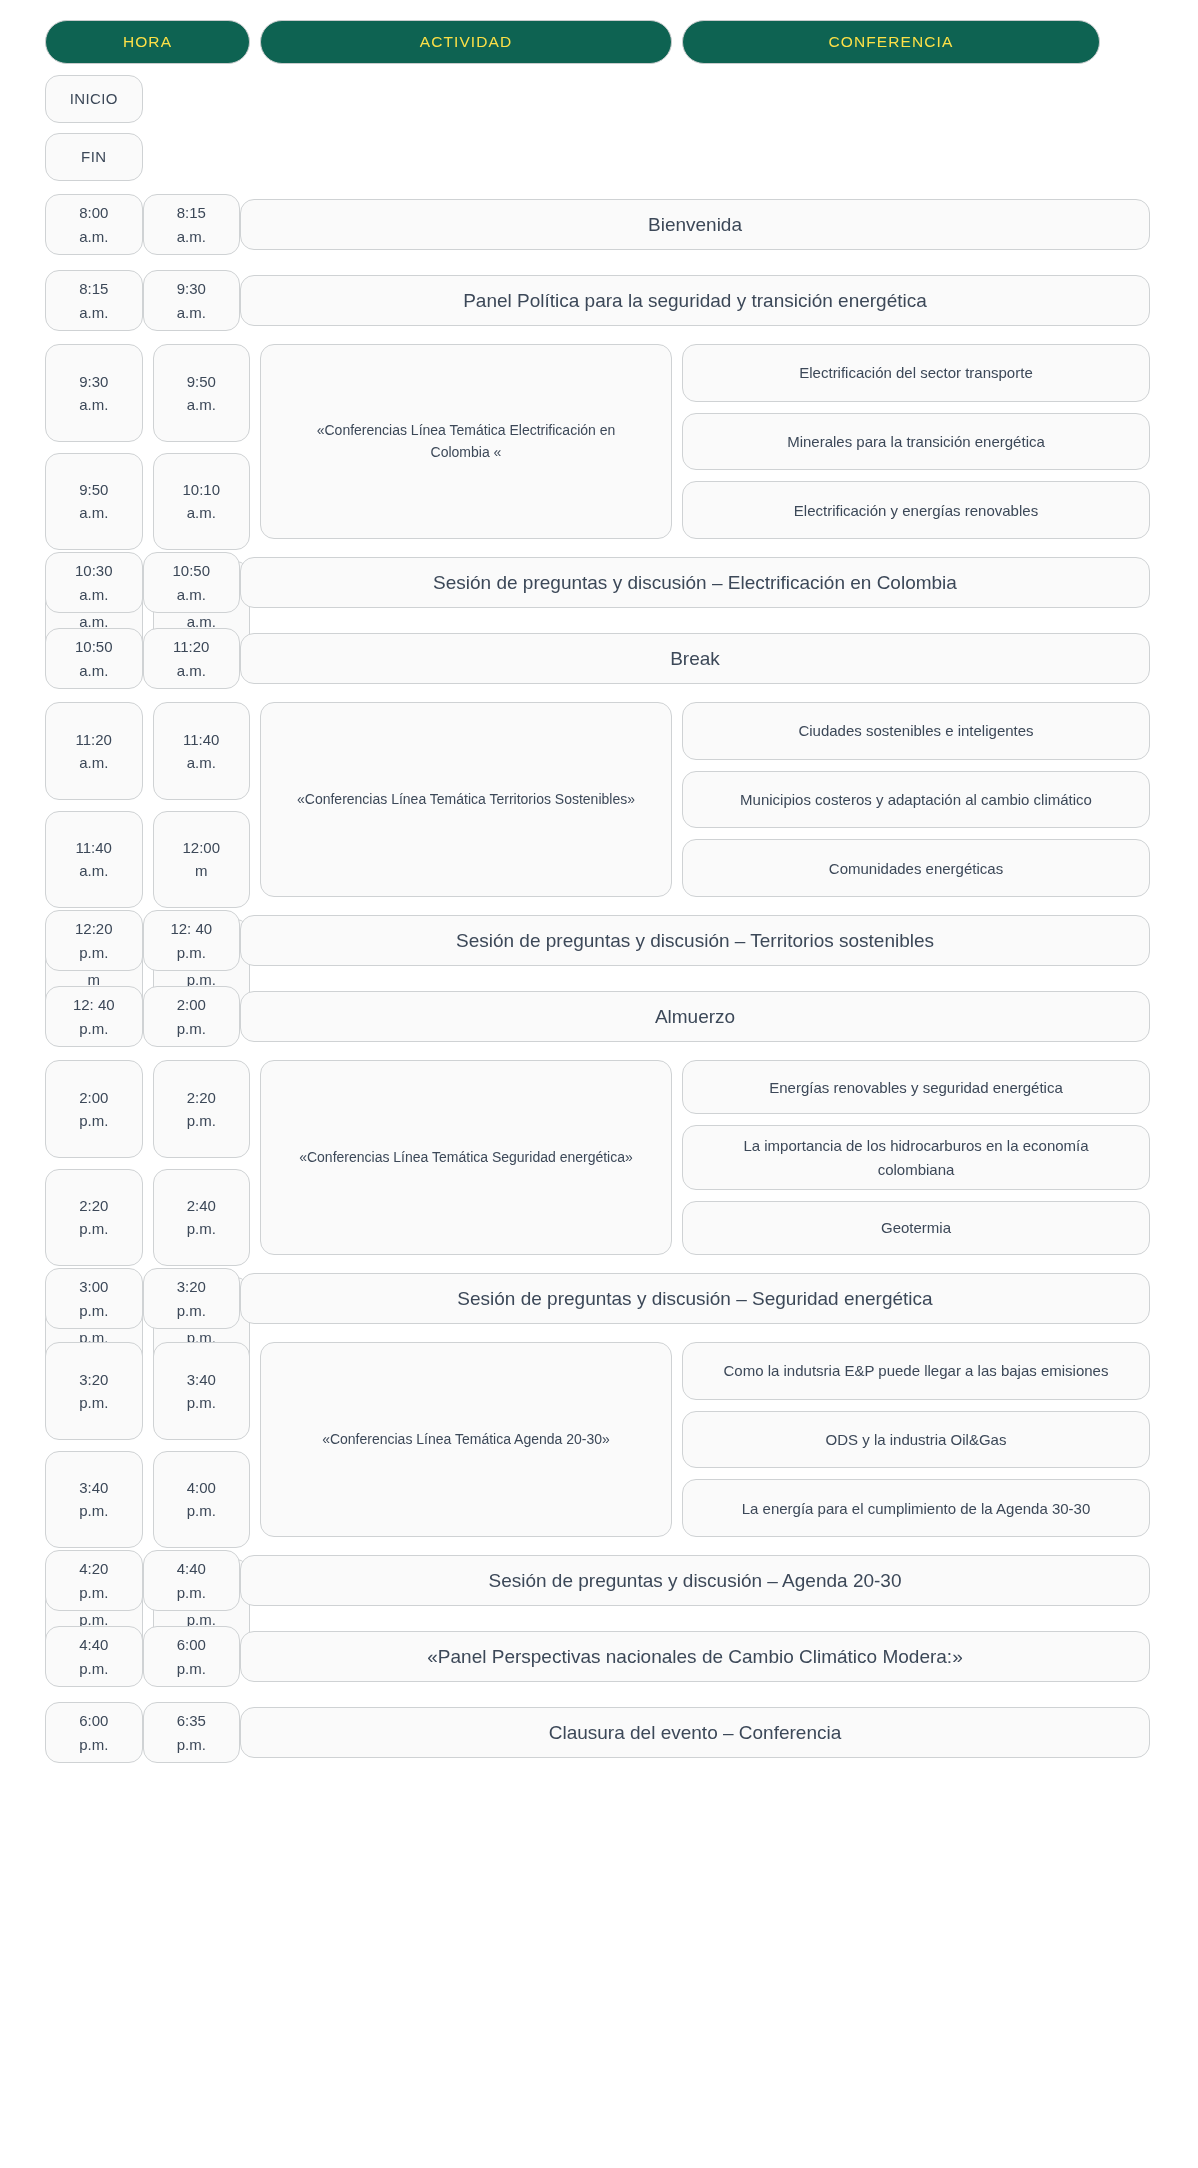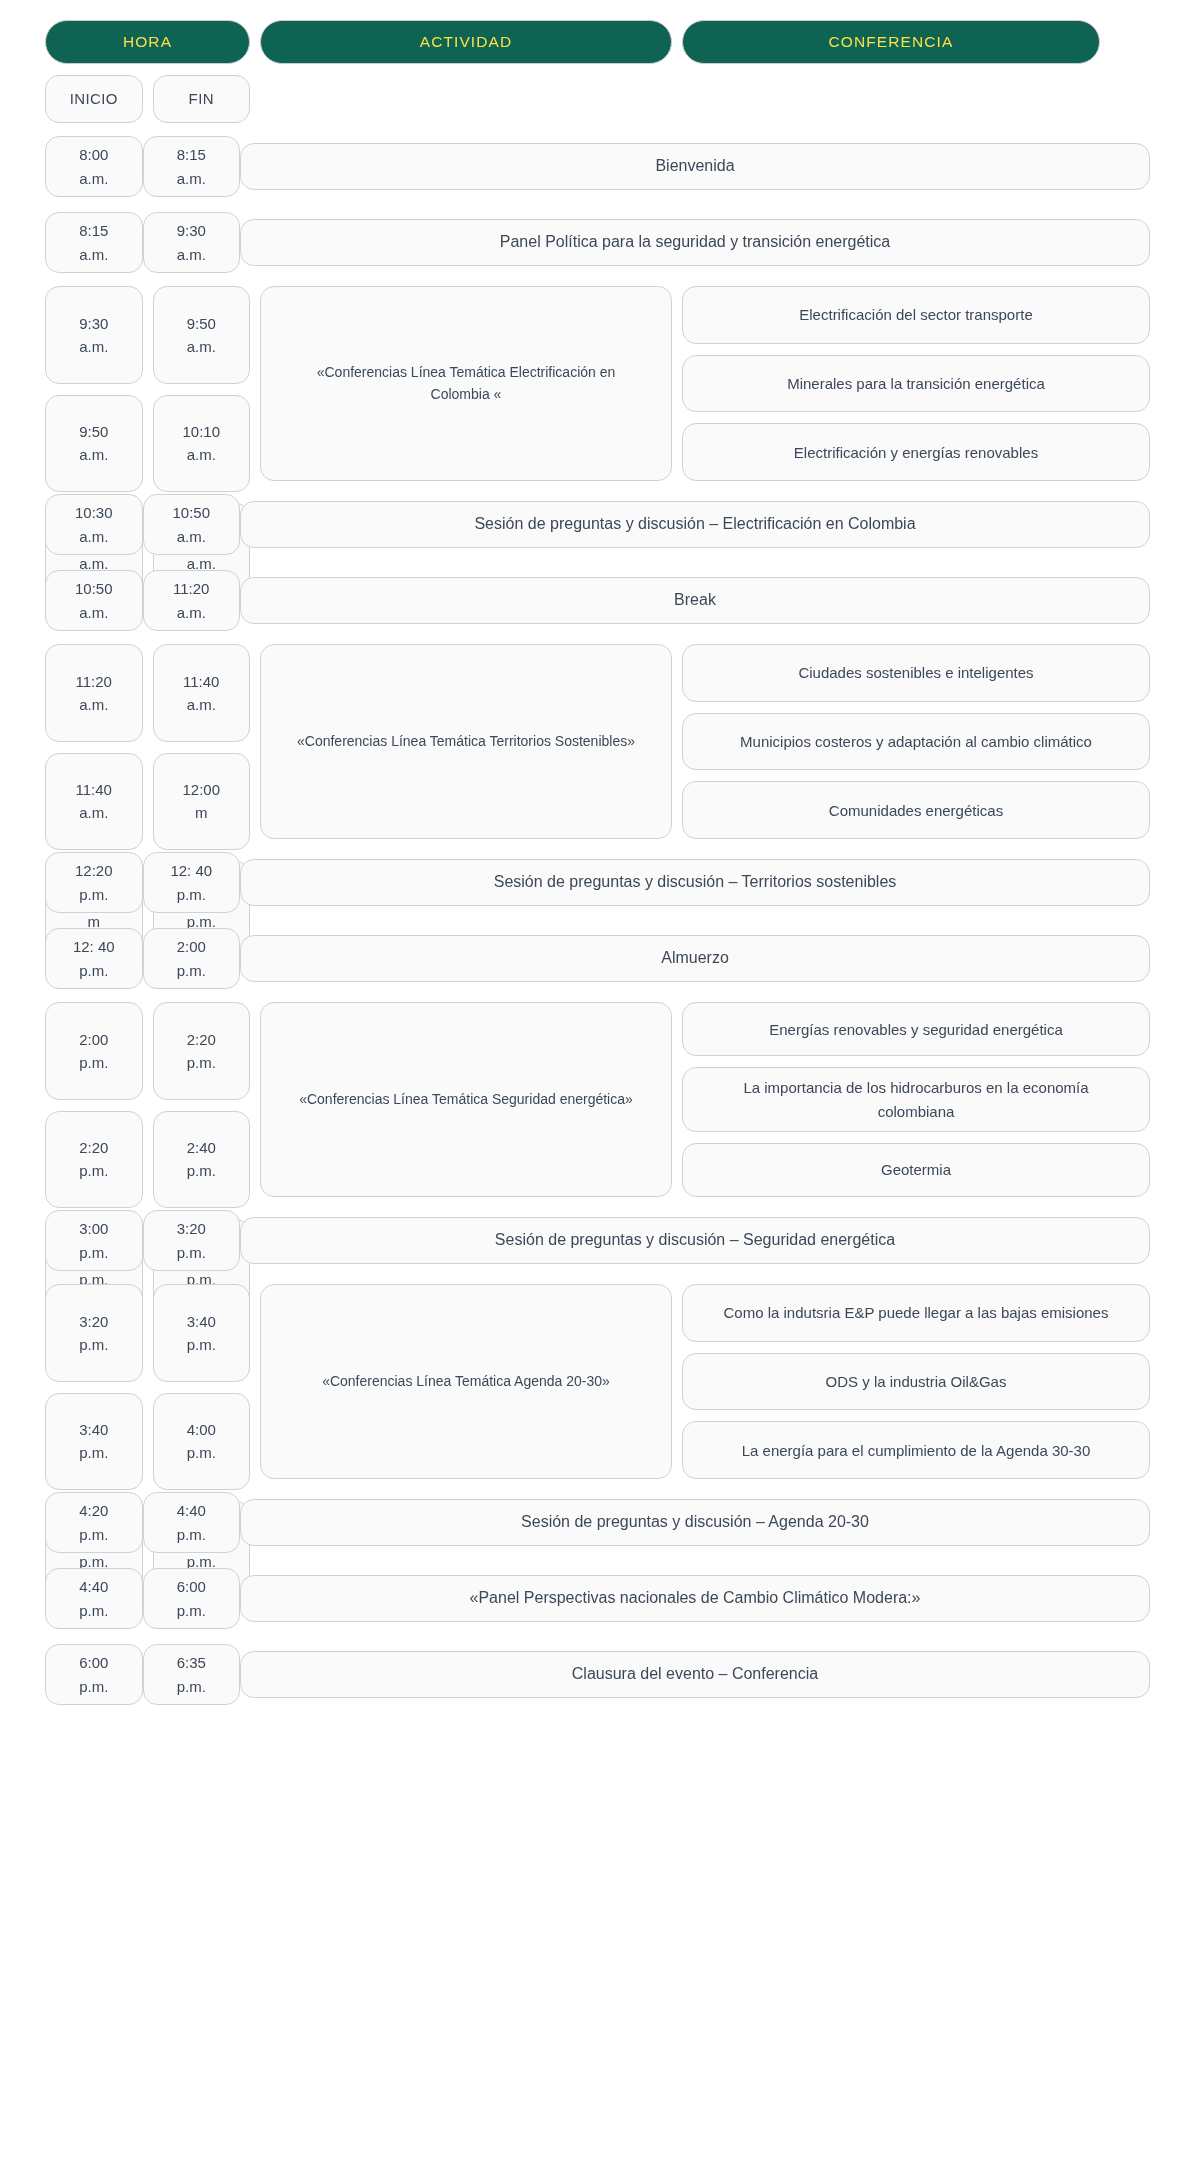--- a/index.html
+++ b/index.html
@@ -53,20 +53,21 @@
   }
   .head-hora { width: 205px; }
   .head-act  { width: 412px; }
   .head-conf { width: 418px; }
 
   
   .subhead-row {
     display: flex;
     gap: 10px;
     margin-bottom: 11px;
+    flex-direction: column;
   }
   .subhead-cell {
     width: 97.5px;
     height: 48px;
     font-size: 15px;
     letter-spacing: .4px;
     border-radius: 14px;
   }
 
   
@@ -82,21 +83,21 @@
     flex: 0 0 97.5px;
     font-size: 15px;
     flex-direction: column;
     padding: 6px 2px;
   }
   .time-cell .t-main,
   .time-cell .t-mer { display: block; }
 
   .wide-cell {
     flex: 1 1 auto;
-    font-size: 16px;
+    font-size: 19px;
     padding: 10px 18px;
   }
 
   
   .group {
     display: flex;
     gap: 10px;
     align-items: stretch;
   }
   .group-left {

